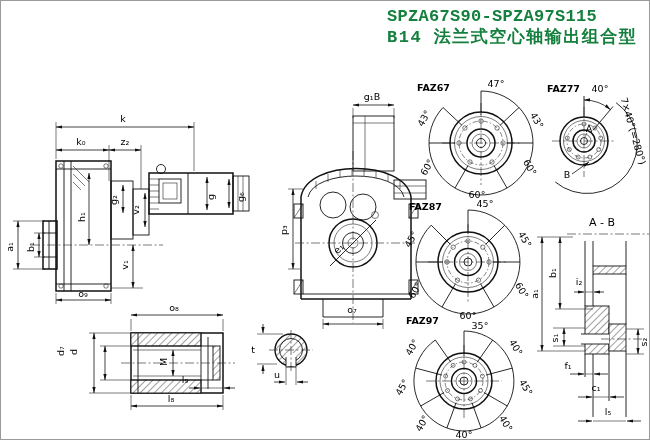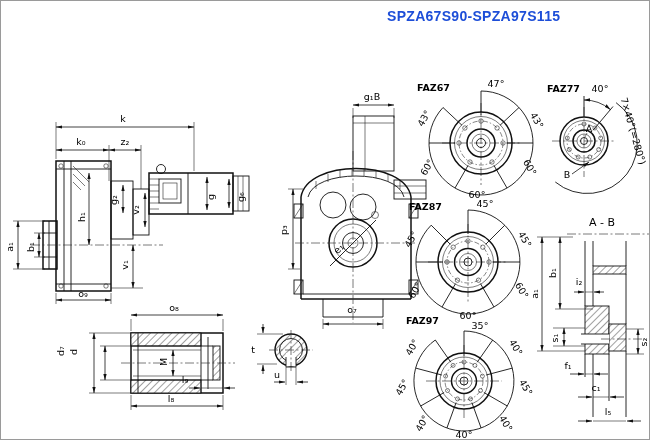--- a/index.html
+++ b/index.html
@@ -1,18 +1,18 @@
 <!DOCTYPE html>
 <html><head>
 <meta charset="utf-8">
 <style>
   html,body{margin:0;padding:0;background:#e8e8e8;}
   .page{position:relative;width:650px;height:440px;background:#fff;border:1px solid #9a9a9a;
         box-sizing:border-box;overflow:hidden;font-family:"Liberation Sans",sans-serif;}
-  .title{position:absolute;left:386px;top:5px;font-weight:bold;font-size:14px;line-height:21px;color:#1d4ed8;}
+  .title{position:absolute;left:386px;top:5px;font-weight:bold;font-size:17px;line-height:21px;color:#15803d;font-family:Liberation Mono, monospace;}
   .t1{letter-spacing:0.3px;}
   .t2{letter-spacing:1.5px;}
   svg{position:absolute;left:0;top:0;}
   svg text{font-family:"DejaVu Sans",sans-serif;font-size:9.5px;fill:#000;}
   text.fz{font-size:9.5px;font-weight:bold;}
   text.sec{font-size:11px;}
   .o{stroke:#111;stroke-width:1.5;fill:none;}
   .l{stroke:#111;stroke-width:0.9;fill:none;}
   .t{stroke:#222;stroke-width:0.6;fill:none;}
   .c{stroke:#333;stroke-width:0.65;fill:none;stroke-dasharray:9 2.5 2 2.5;}
@@ -21,20 +21,21 @@
   .de{stroke:#111;stroke-width:0.8;fill:none;marker-end:url(#ar);}
   .h{fill:url(#hp);stroke:#111;stroke-width:0.9;}
 </style>
 </head>
 <body>
 
 <div class="page">
 
   <div class="title">
     <div class="t1">SPZA67S90-SPZA97S115</div>
+    <div class="t2">B14 法兰式空心轴输出组合型</div>
   </div>
 
   <svg width="650" height="440" viewBox="0 0 650 440">
     <defs>
       <marker id="ar" markerWidth="7" markerHeight="5" refX="6.3" refY="2.2" orient="auto-start-reverse" markerUnits="userSpaceOnUse">
         <path d="M0,0.5 L6.5,2.2 L0,3.9 Z" fill="#111"></path>
       </marker>
       <pattern id="hp" width="5" height="5" patternUnits="userSpaceOnUse" patternTransform="rotate(45)">
         <rect width="5" height="5" fill="#fff"></rect>
         <line x1="0" y1="0" x2="0" y2="5" stroke="#444" stroke-width="1"></line>

